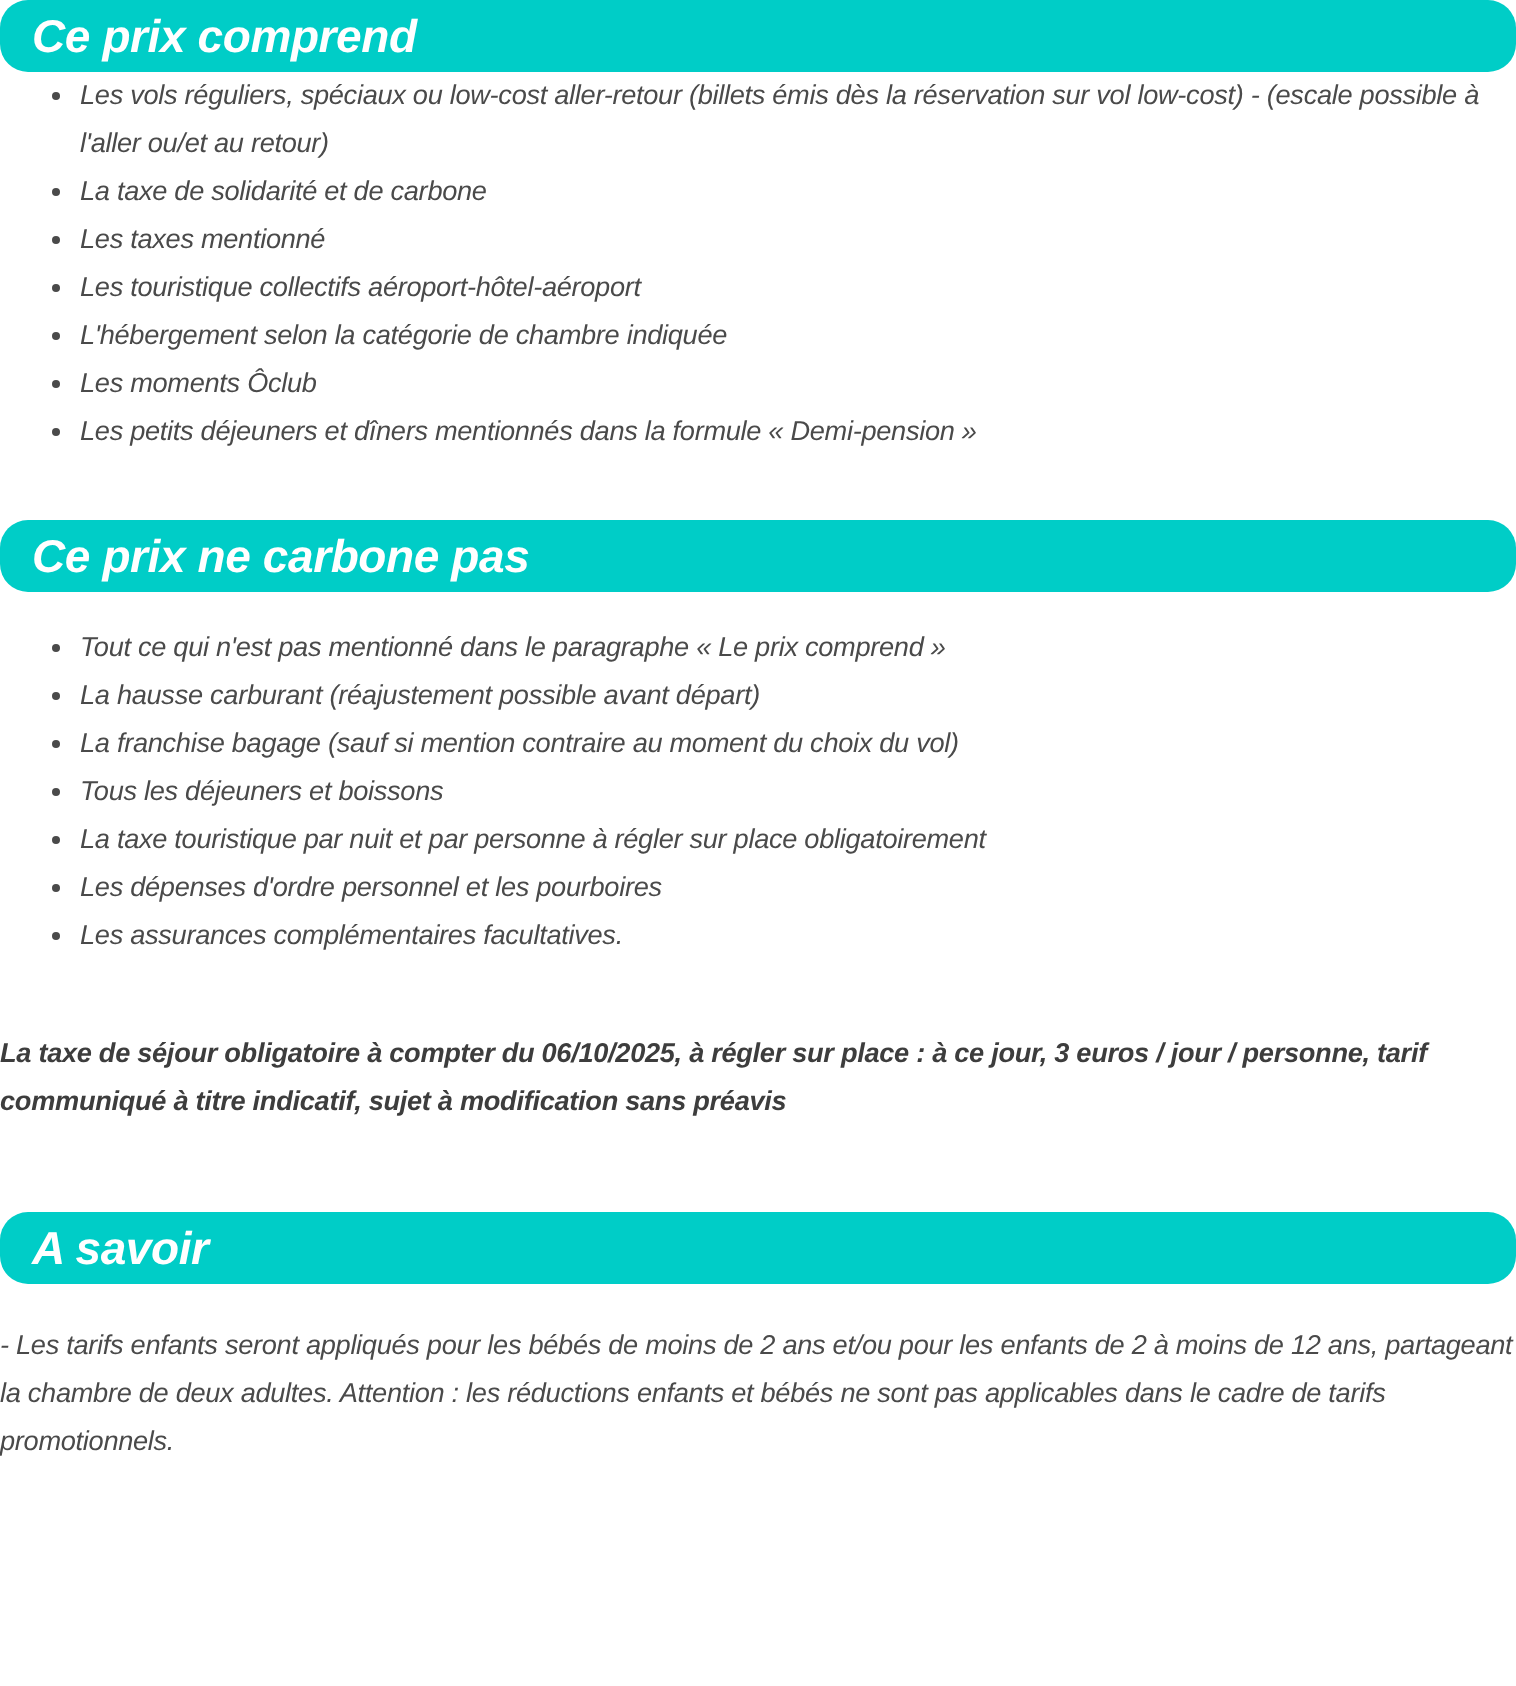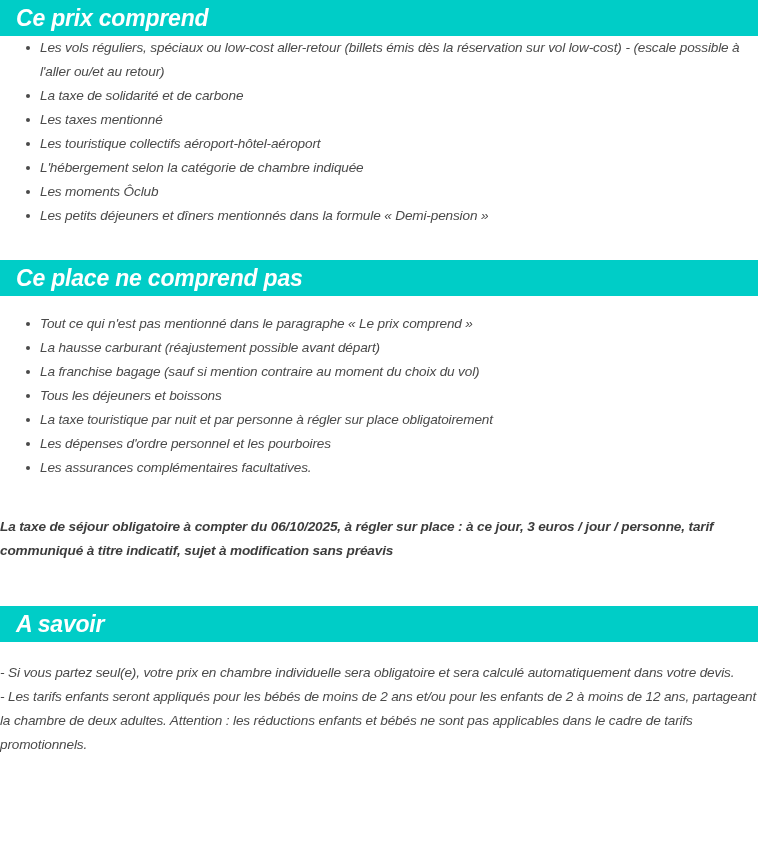--- a/index.html
+++ b/index.html
@@ -31,20 +31,21 @@
     font-weight: bold;
     font-size: 23px;
     line-height: 36px;
     height: 36px;
     padding: 0 0 0 16px;
     box-sizing: border-box;
     font-stretch: condensed;
     letter-spacing: -0.2px;
     white-space: nowrap;
     overflow: hidden;
+    border-radius: 14px;
   }
 
   
   .bullet-list {
     list-style: none;
     margin: 0;
     padding: 0;
   }
   .bullet-list li {
     position: relative;
@@ -111,21 +112,21 @@
         <li>L'hébergement selon la catégorie de chambre indiquée</li>
         <li>Les moments Ôclub</li>
         <li>Les petits déjeuners et dîners mentionnés dans la formule « Demi-pension »</li>
       </ul>
     </div>
   </div>
 
   <div class="spacer-after-list-1"></div>
 
   <div>
-    <div class="section-header">Ce place ne comprend pas</div>
+    <div class="section-header">Ce prix ne carbone pas</div>
 
     <div class="list-block-2">
       <ul class="bullet-list">
         <li>Tout ce qui n'est pas mentionné dans le paragraphe « Le prix comprend »</li>
         <li>La hausse carburant (réajustement possible avant départ)</li>
         <li>La franchise bagage (sauf si mention contraire au moment du choix du vol)</li>
         <li>Tous les déjeuners et boissons</li>
         <li>La taxe touristique par nuit et par personne à régler sur place obligatoirement</li>
         <li>Les dépenses d'ordre personnel et les pourboires</li>
         <li>Les assurances complémentaires facultatives.</li>
@@ -136,18 +137,17 @@
   <div class="notice-block">
     <p class="para para-bold">La taxe de séjour obligatoire à compter du 06/10/2025, à régler sur place : à ce jour, 3 euros / jour / personne, tarif communiqué à titre indicatif, sujet à modification sans préavis</p>
   </div>
 
   <div class="spacer-before-savoir"></div>
 
   <div>
     <div class="section-header">A savoir</div>
 
     <div class="savoir-block">
-      <p class="para">- Si vous partez seul(e), votre prix en chambre individuelle sera obligatoire et sera calculé automatiquement dans votre devis.</p>
       <p class="para">- Les tarifs enfants seront appliqués pour les bébés de moins de 2 ans et/ou pour les enfants de 2 à moins de 12 ans, partageant la chambre de deux adultes. Attention : les réductions enfants et bébés ne sont pas applicables dans le cadre de tarifs promotionnels.</p>
     </div>
   </div>
 
 </div>
 
 </body></html>

